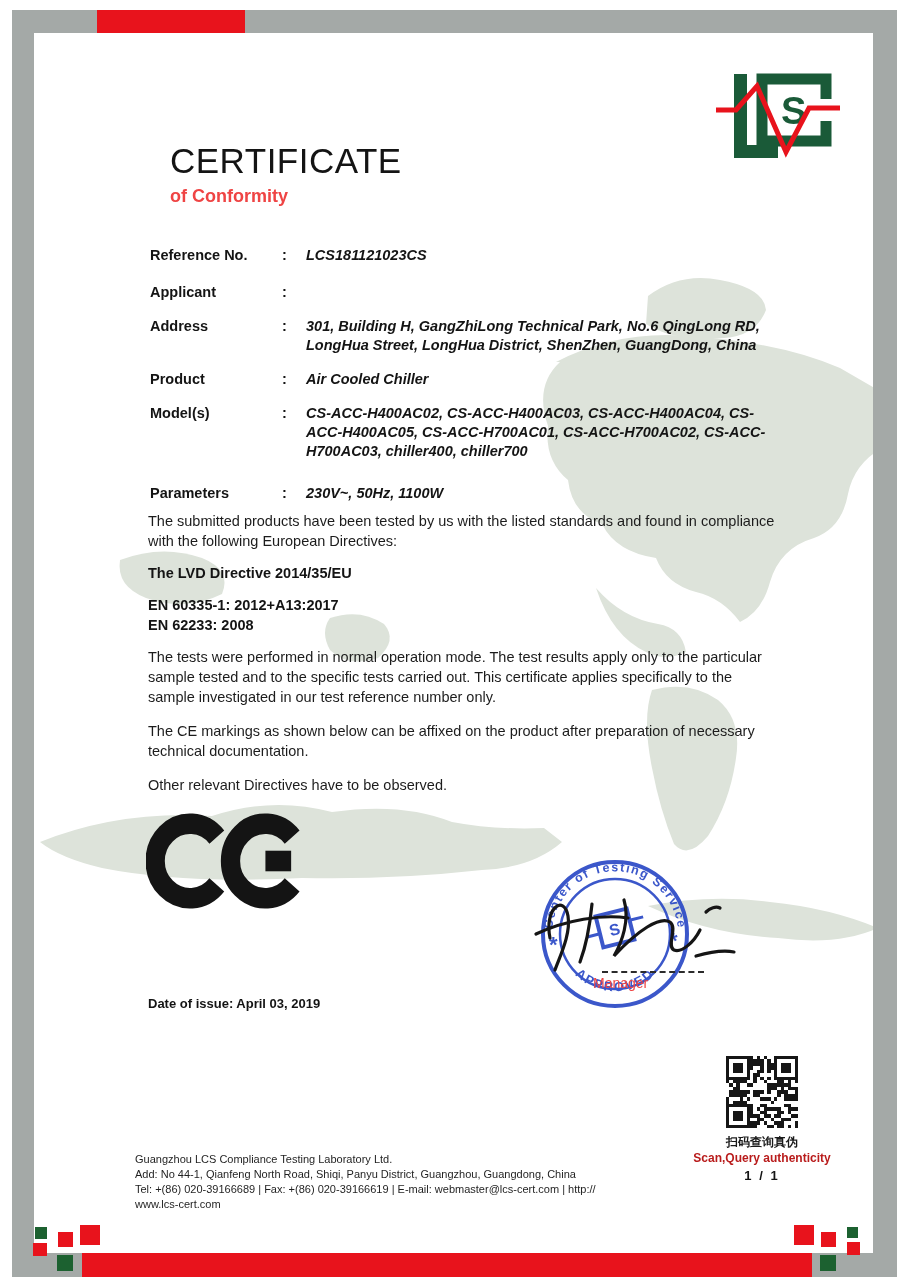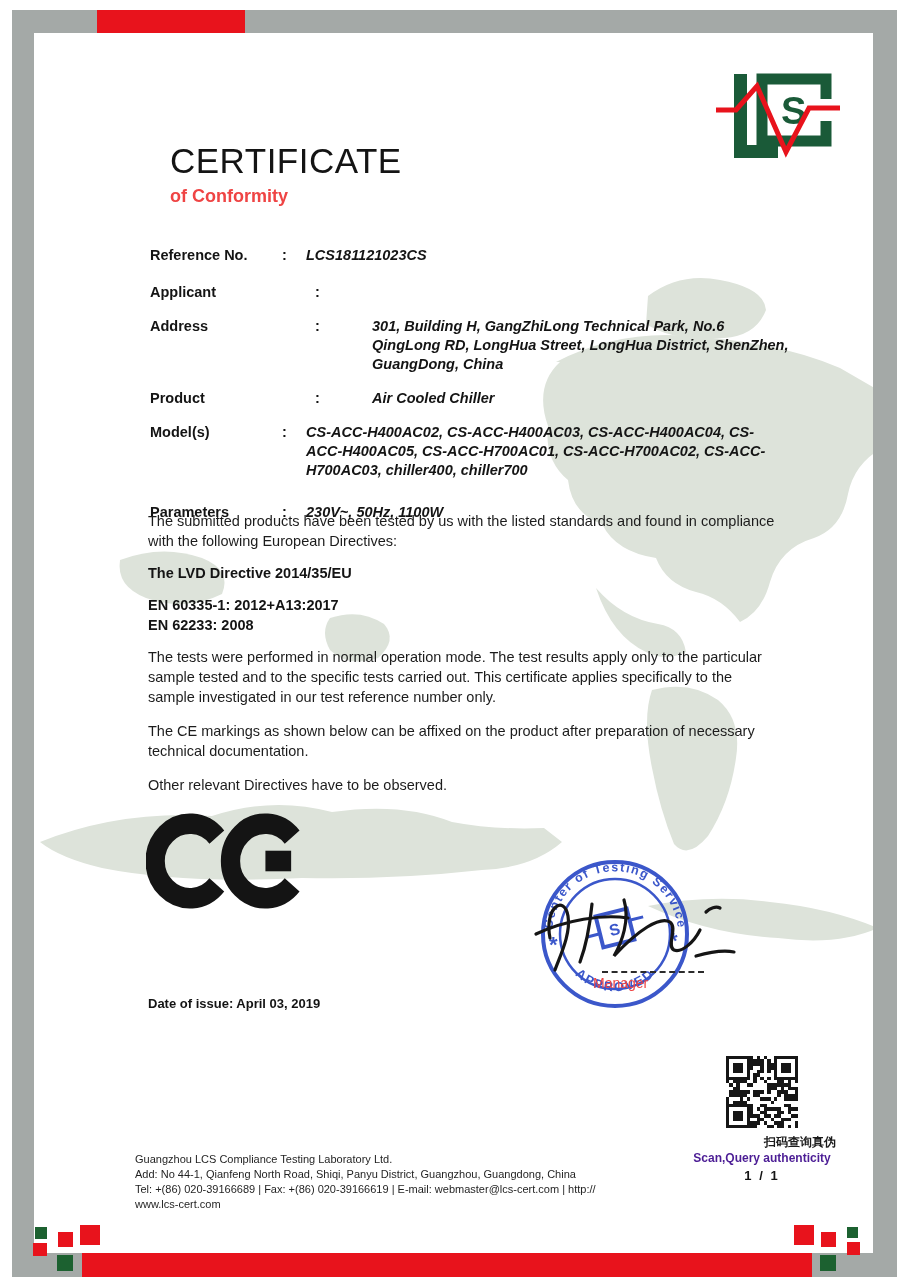--- a/index.html
+++ b/index.html
@@ -25,39 +25,39 @@
   .content{position:absolute;inset:0;z-index:2;}
   .logo{position:absolute;left:712px;top:66px;}
   .title{position:absolute;left:170px;top:142px;}
   .title h1{margin:0;font-size:35px;line-height:38px;font-weight:normal;letter-spacing:.5px;color:#141414;}
   .title h2{margin:2px 0 0 0;font-size:18px;line-height:28px;font-weight:bold;color:#ef4444;}
   .fields{position:absolute;left:150px;top:246px;width:640px;}
   .frow{display:flex;font-size:14.5px;font-weight:bold;line-height:19px;color:#141414;}
   .frow .lbl{width:132px;flex:none;}
   .frow .col{width:24px;flex:none;text-align:left;}
   .frow .val{width:470px;font-style:italic;}
-  .gap18{margin-bottom:18px;} .gap15{margin-bottom:15px;gap:33px;} .gap23{margin-bottom:23px;}
+  .gap18{margin-bottom:18px;} .gap15{margin-bottom:15px;} .gap23{margin-bottom:23px;}
   .bodytext{position:absolute;left:148px;top:511px;width:632px;font-size:14.5px;line-height:20px;color:#1c1c1c;}
   .bodytext p{margin:0 0 12px 0;}
   .bodytext .bold{font-weight:bold;color:#141414;}
   .bodytext .mb14{margin-bottom:14px;}
   .ce{position:absolute;left:146px;top:810px;}
   .date-issue{position:absolute;left:148px;top:996px;font-size:13px;font-weight:bold;color:#141414;}
   .stamp{position:absolute;left:537px;top:856px;width:156px;height:156px;opacity:.92;}
   .signature{position:absolute;left:520px;top:860px;width:230px;height:130px;}
   .sig-dash{position:absolute;left:602px;top:971px;width:102px;border-top:2px dashed #2b2b2b;}
   .manager{position:absolute;left:593px;top:975px;font-size:14px;color:#ef4444;}
   .footer{position:absolute;left:135px;top:1152px;width:470px;font-size:11px;line-height:15px;color:#1f1f1f;}
   .qrblock{position:absolute;left:688px;top:1056px;width:148px;text-align:center;}
   .qr{display:grid;grid-template-columns:repeat(21,1fr);grid-template-rows:repeat(21,1fr);
       width:72px;height:72px;margin:0 auto;background:#fff;}
   .qr i{display:block;}
   .qr i.on{background:#161616;}
-  .qr-zh{margin-top:6px;font-size:12px;font-weight:bold;color:#1a1a1a;text-align:right;}
-  .qr-en{font-size:12px;font-weight:bold;color:#4c1d95;text-align:center;}
+  .qr-zh{margin-top:6px;font-size:12px;font-weight:bold;color:#1a1a1a;}
+  .qr-en{font-size:12px;font-weight:bold;color:#b91c1c;text-align:center;}
   .pageno{margin-top:3px;font-size:13px;font-weight:bold;letter-spacing:2px;color:#141414;}
 </style>
 </head>
 <body>
 
 <svg class="map" width="904" height="1280" viewBox="0 0 904 1280">
   <g fill="#dde3da">
     <path d="M648 296 q32 -24 72 -16 q44 8 46 30 q-10 26 -42 28 q-50 4 -78 -14 z"></path>
     <path d="M556 362 q62 -32 132 -26 q92 6 152 32 l38 22 q18 30 4 58 q-28 16 -34 46 q-6 34 -34 44 q-34 10 -44 44 q-8 30 -30 40 q-18 -24 -44 -30 q-30 -8 -40 -34 q-40 -6 -54 -34 q-30 -10 -34 -44 q-24 -20 -20 -54 q-14 -40 12 -64 z"></path>
     <path d="M596 588 q26 30 62 36 q24 4 28 28 q-20 10 -40 0 q-34 -16 -50 -64 z"></path>

